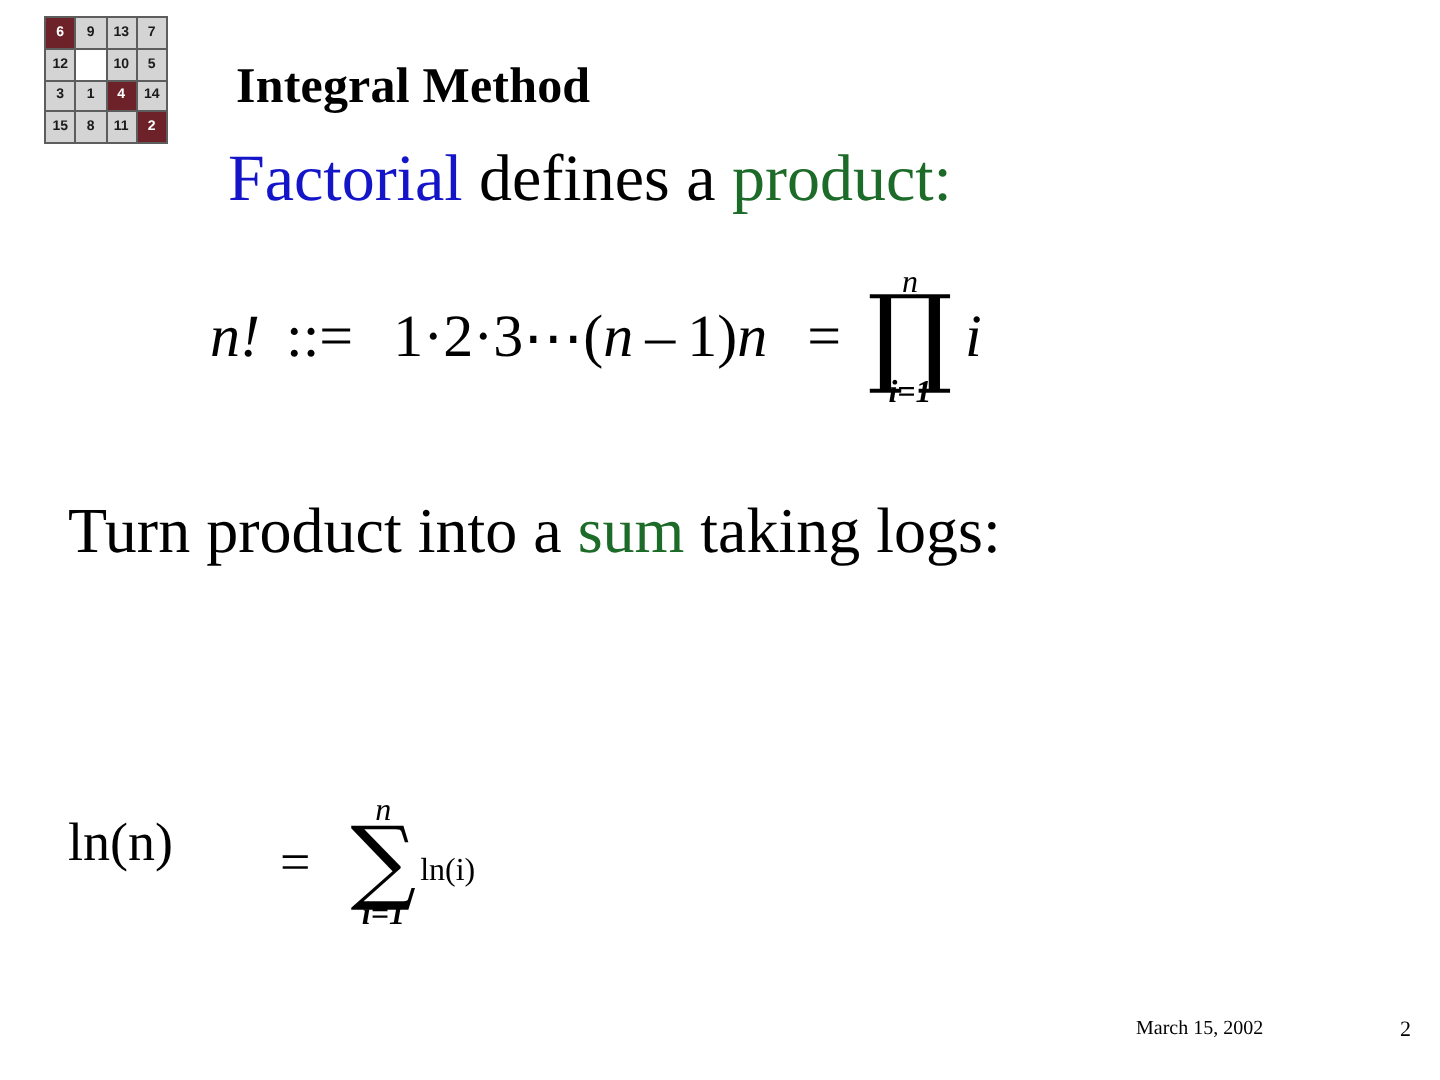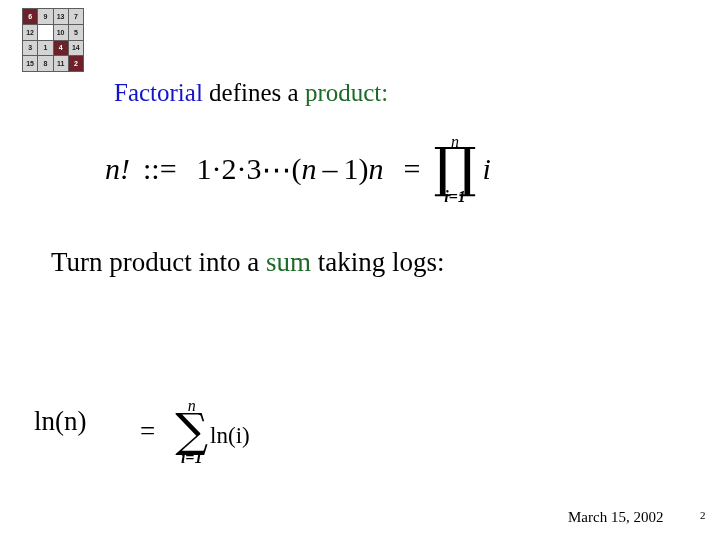--- a/index.html
+++ b/index.html
@@ -68,22 +68,22 @@
     font-weight: bold;
     color: #000000;
     letter-spacing: 0.1px;
     white-space: nowrap;
   }
 
   
   .subtitle {
     position: absolute;
     left: 114px;
-    top: 79px;
-    font-size: 25px;
+    top: 72px;
+    font-size: 33px;
     color: #000000;
     white-space: nowrap;
   }
   .blue { color: #1414c8; }
   .green { color: #1d6b28; }
 
   
   .eq-product {
     position: absolute;
     left: 105px;
@@ -130,22 +130,22 @@
   .bigop .glyph-sum {
     font-size: 46px;
     line-height: 0.78;
     font-family: "DejaVu Serif", serif;
     display: block;
   }
 
   
   .bodyline {
     position: absolute;
-    left: 51px;
-    font-size: 27px;
+    left: 34px;
+    font-size: 32px;
     color: #000000;
     white-space: nowrap;
     text-align: right;
   }
   .line-turn { top: 247px; }
 
   
   .eqline {
     position: absolute;
     font-size: 27px;
@@ -155,31 +155,31 @@
   .eq-ln1 { left: 34px; top: 300px; }
   .eq-ln2 { left: 140px; top: 355px; }
   .eq-ln3-lhs { left: 34px; top: 406px; }
   .eq-ln3-rhs {
     left: 140px;
     top: 398px;
     display: flex;
     align-items: center;
   }
   .eq-ln3-rhs .sumexpr {
-    font-size: 23px;
+    font-size: 16px;
     margin-left: 2px;
     margin-top: 8px;
   }
 
   
   .footer-date {
     position: absolute;
     left: 568px;
     top: 509px;
-    font-size: 15px;
+    font-size: 10px;
     color: #000000;
     white-space: nowrap;
   }
   .footer-page {
     position: absolute;
     left: 700px;
     top: 509px;
     font-size: 11px;
     color: #000000;
     white-space: nowrap;
@@ -202,20 +202,21 @@
     <div class="cell gray">3</div>
     <div class="cell gray">1</div>
     <div class="cell maroon">4</div>
     <div class="cell gray">14</div>
     <div class="cell gray">15</div>
     <div class="cell gray">8</div>
     <div class="cell gray">11</div>
     <div class="cell maroon">2</div>
   </div>
 
+  <div class="title">Integral Method</div>
 
   <div class="subtitle">
     <span class="blue">Factorial</span><span>&nbsp;</span><span>defines a</span><span>&nbsp;</span><span class="green">product:</span>
   </div>
 
   <div class="eq-product">
     <span class="mi">n</span>
       <span class="mi">!</span>
     <span class="sp-md"></span>
     <span class="mo">::=</span>

